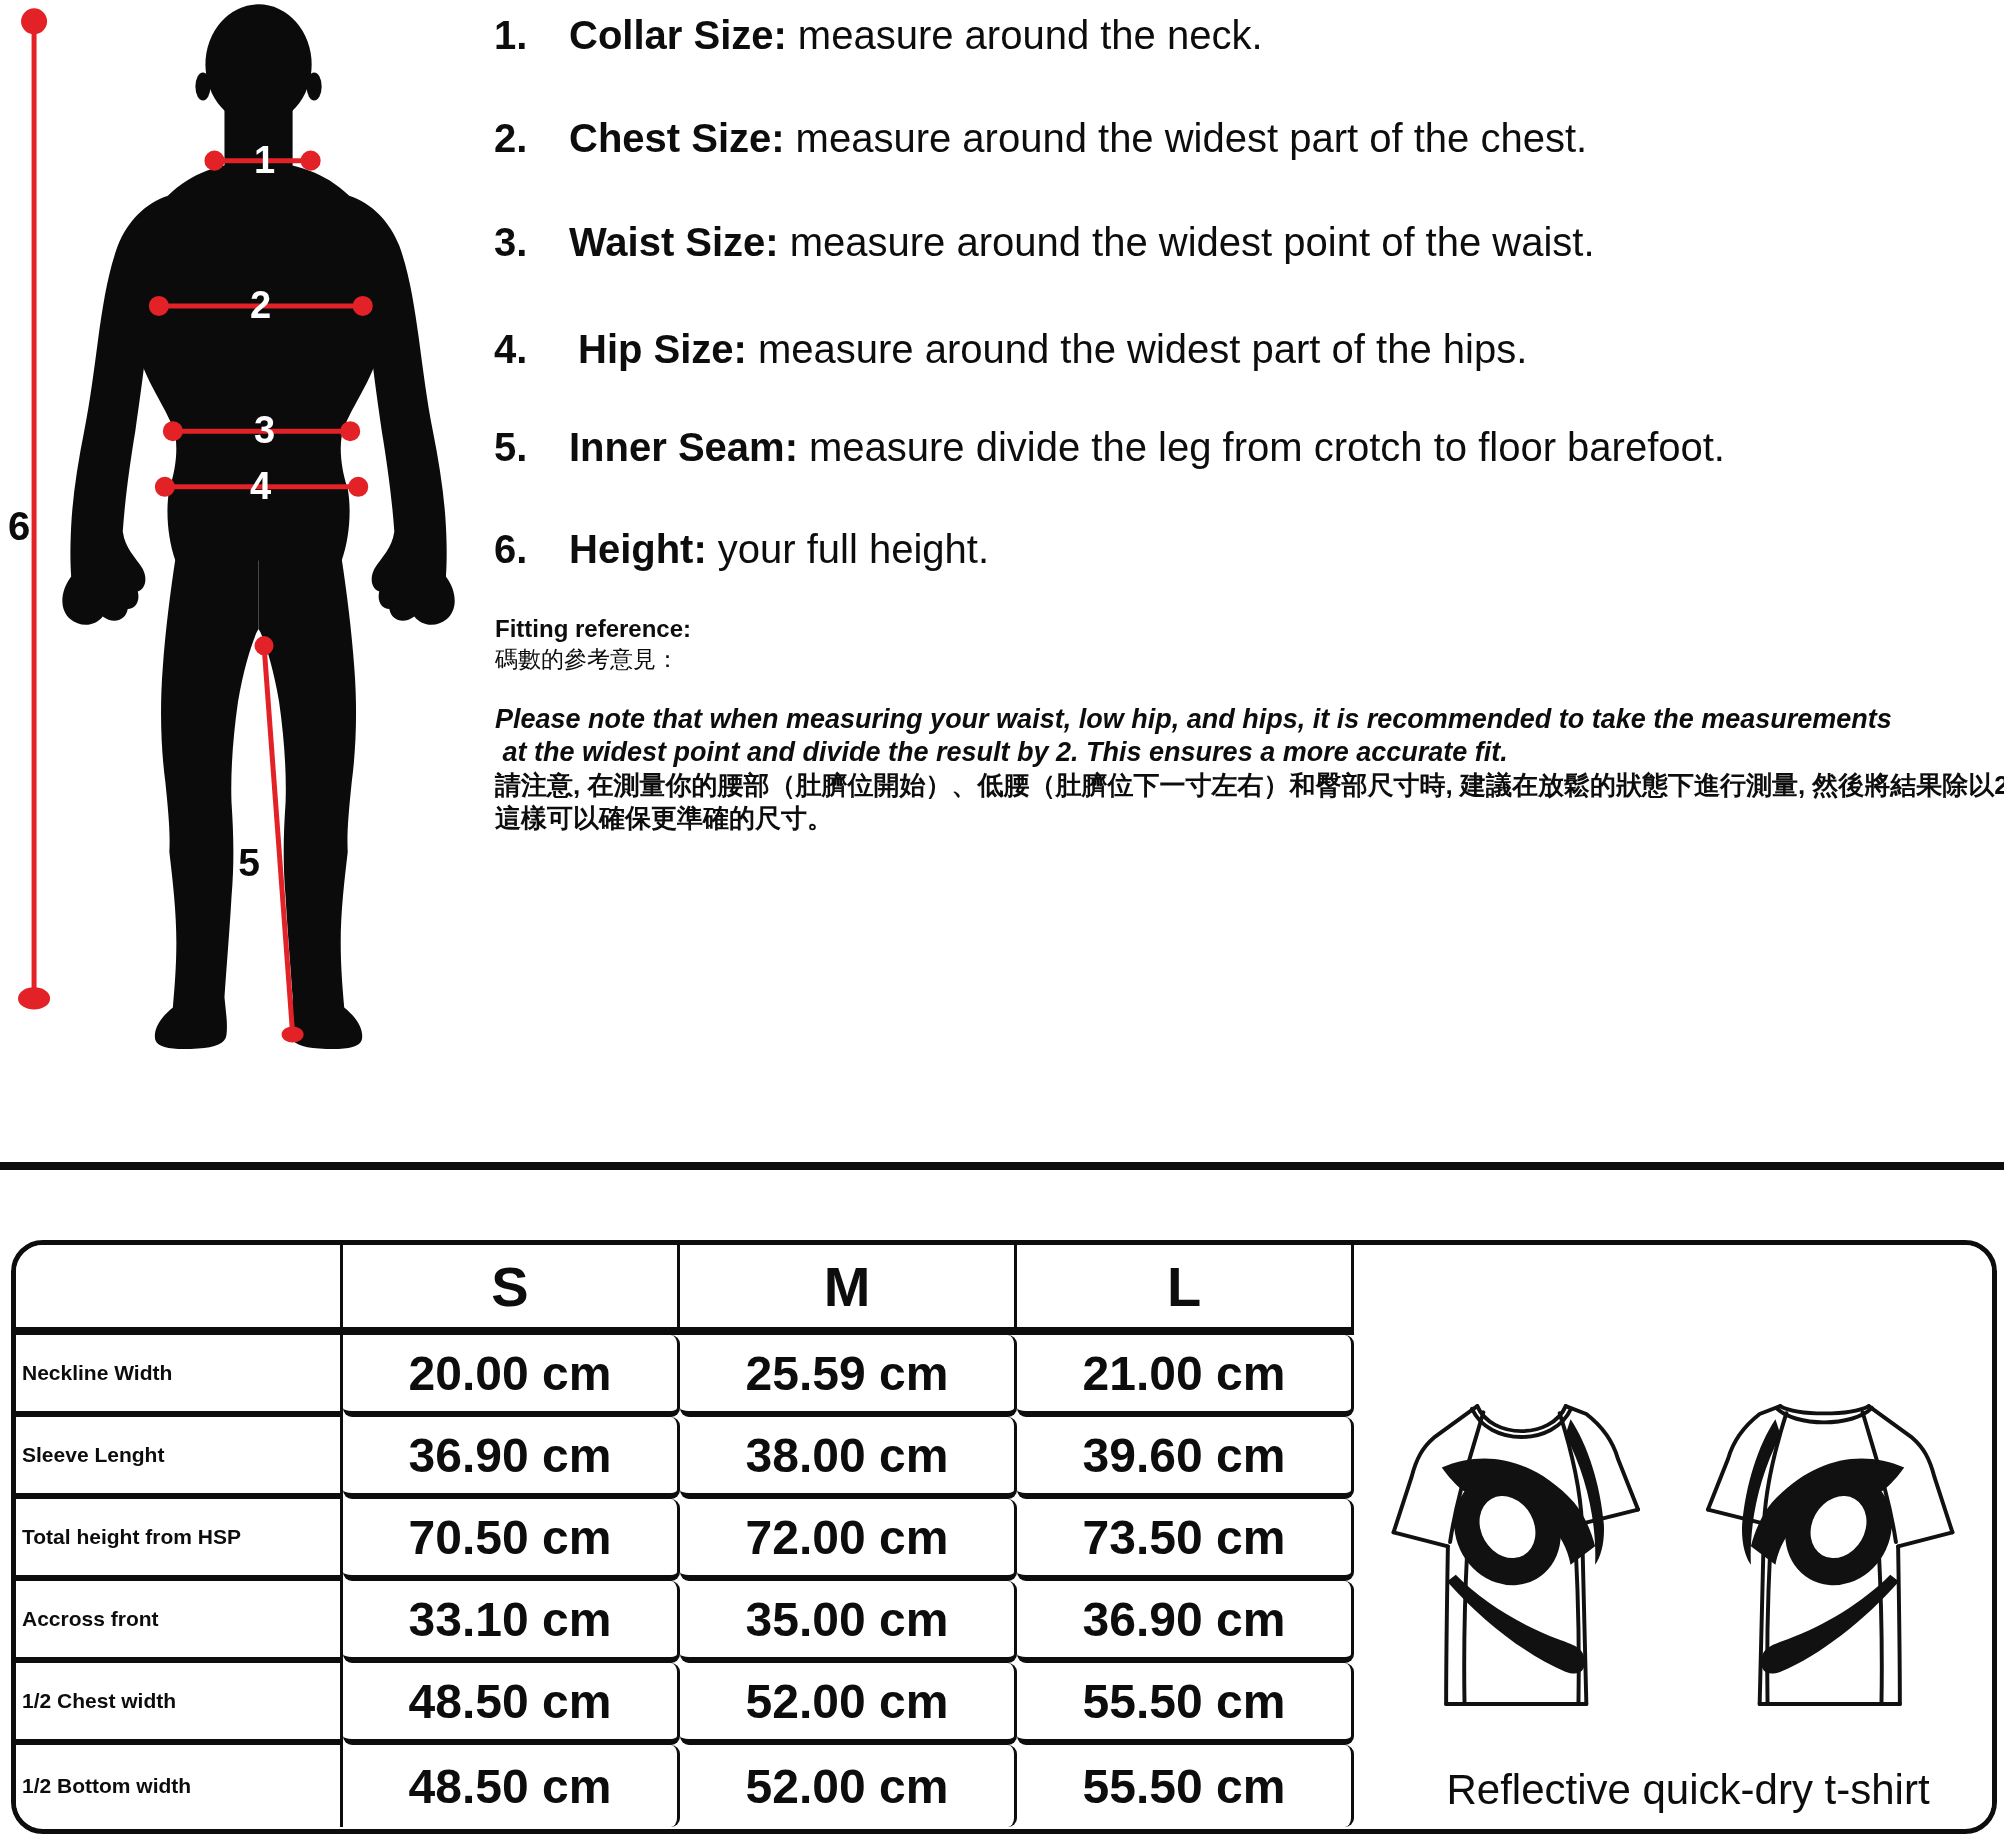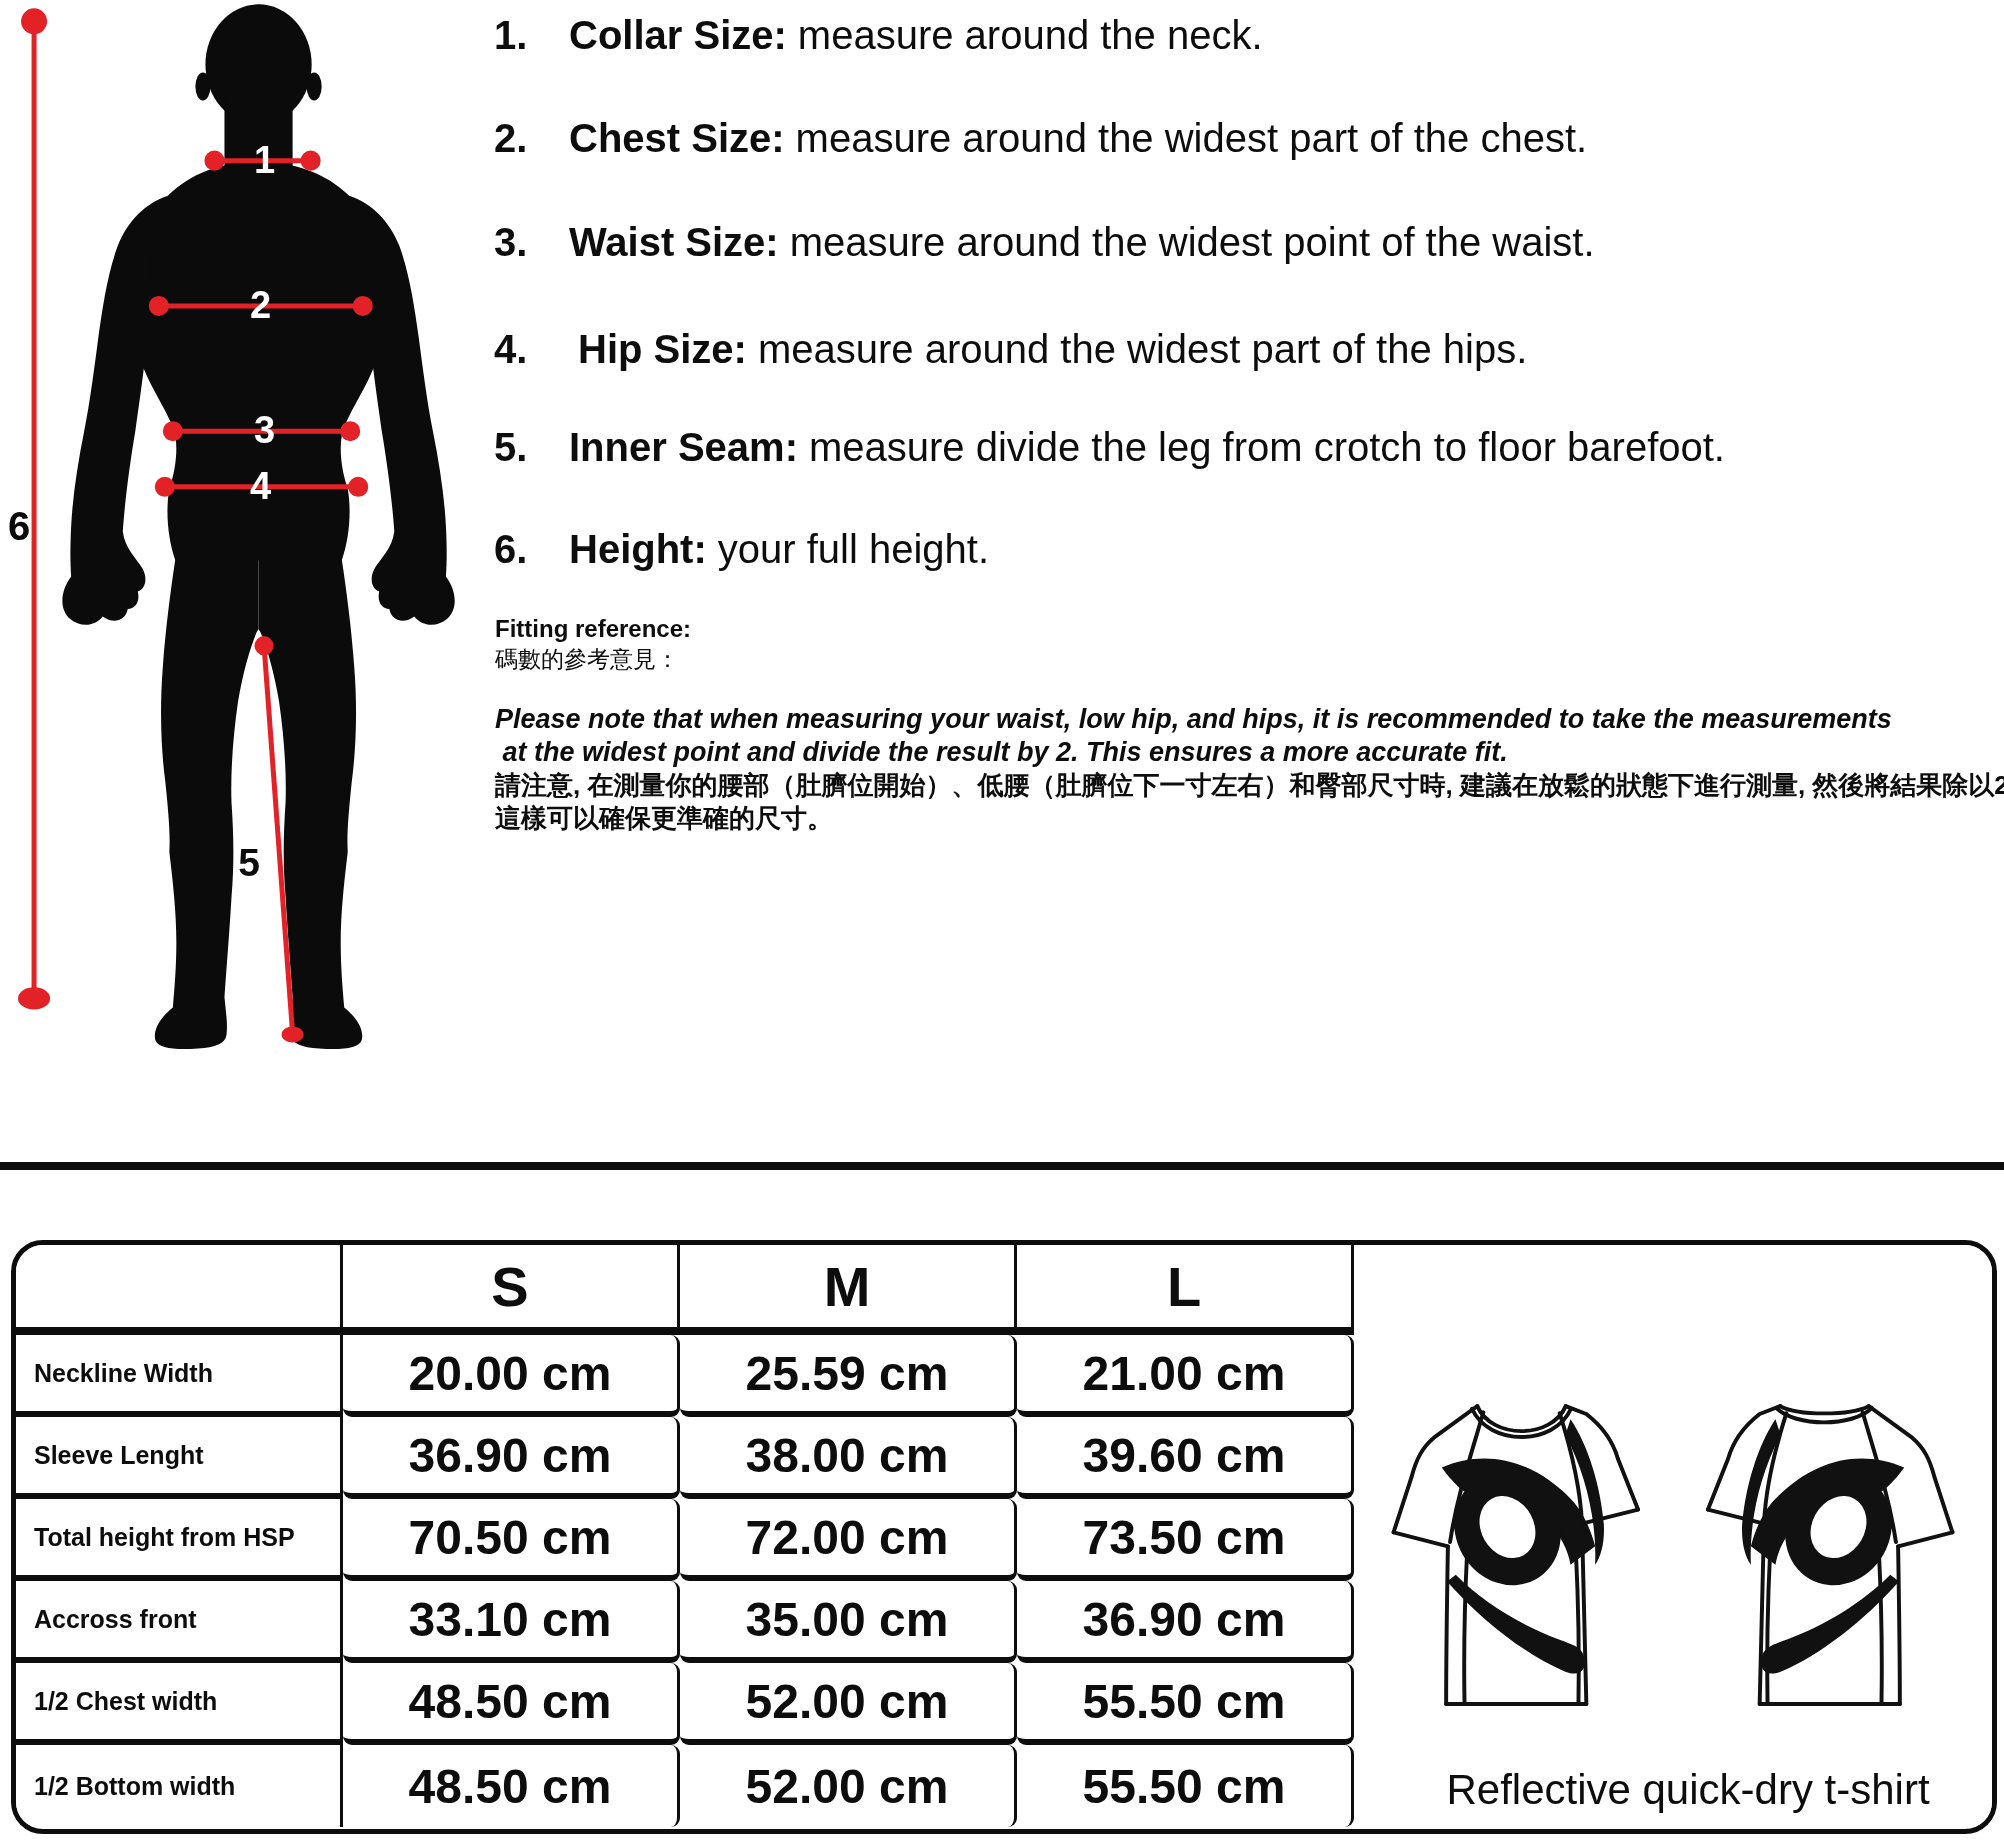--- a/index.html
+++ b/index.html
@@ -49,21 +49,21 @@
     border:5.5px solid var(--ink);border-radius:32px;overflow:hidden;background:#fff;
     display:grid;
     grid-template-columns:327px 337px 337px 337px 1fr;
     grid-template-rows:90px repeat(6,82px);
   }
   .cell{display:flex;align-items:center;justify-content:center;background:#fff;}
   .cv{border-right:3px solid var(--ink);}            
   .hb{border-bottom:8px solid var(--ink);}          
   .rb{border-bottom:6px solid var(--ink);}          
   .hdr{font-size:56px;font-weight:700;}
-  .lab{justify-content:flex-start;padding-left:18px;font-size:25px;font-weight:700;white-space:nowrap;}
+  .lab{justify-content:flex-start;padding-left:6px;font-size:21px;font-weight:700;white-space:nowrap;}
   .val{font-size:48px;font-weight:700;white-space:nowrap;border-radius:9px;}
 
   .product-panel{grid-column:5;grid-row:1 / span 7;position:relative;background:#fff;}
   .shirts{position:absolute;left:0;top:148px;width:100%;display:flex;justify-content:center;gap:22px;}
   .shirts svg{display:block;}
   .caption{
     position:absolute;left:15px;bottom:13px;width:100%;
     text-align:center;font-size:42px;font-weight:400;white-space:nowrap;
   }
 </style>

